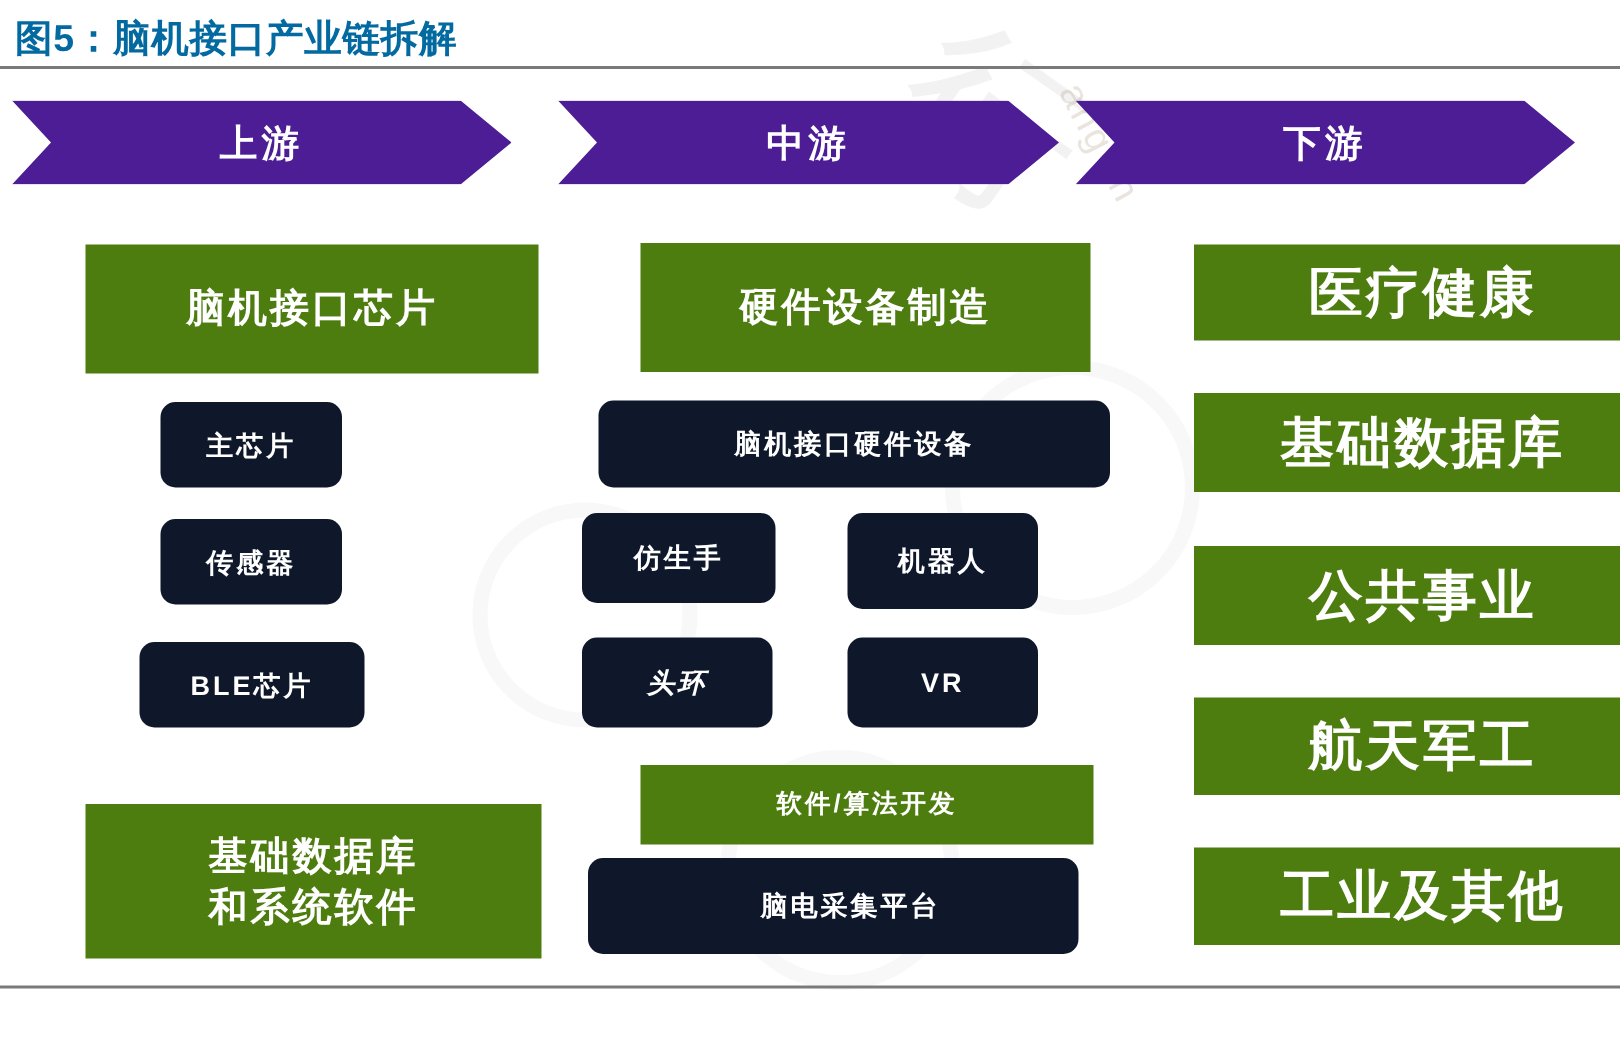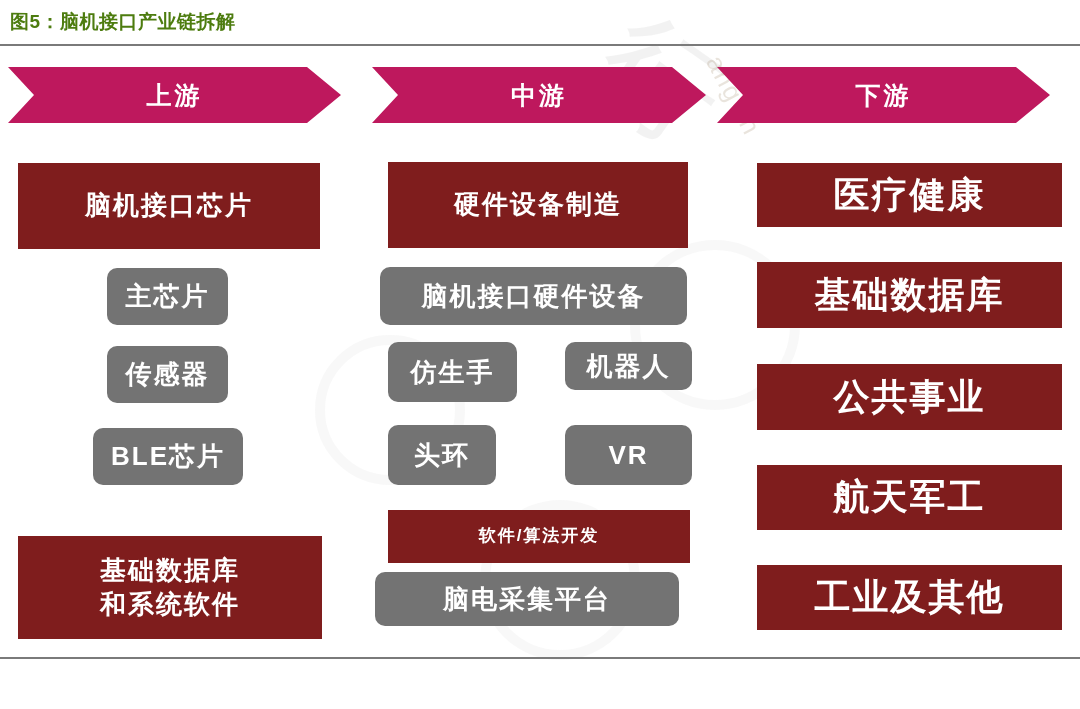--- a/index.html
+++ b/index.html
@@ -1,46 +1,46 @@
 <!DOCTYPE html>
 <html><head>
 <meta charset="utf-8">
 <style>
   html,body { margin:0; padding:0; background:#ffffff; }
   .page {
     position:relative; width:1080px; height:709px; background:#ffffff;
     font-family:"Liberation Sans","DejaVu Sans",sans-serif; overflow:hidden;
   }
   .title {
-    position:absolute; left:10px; top:9px; font-size:19px; font-weight:bold;
-    color:#4d7c0f; letter-spacing:0.5px;
+    position:absolute; left:10px; top:9px; font-size:25px; font-weight:bold;
+    color:#0369a1; letter-spacing:0.5px;
   }
   .rule { position:absolute; left:0; width:1080px; border-top:2px solid #7a7a7a; }
   .rule.top { top:44px; }
   .rule.bottom { top:657px; }
   .source {
     position:absolute; left:10px; top:668px; font-size:18px; color:#111111;
     letter-spacing:0.5px;
   }
   .arrow {
-    position:absolute; top:67px; height:56px; background:#be185d;
+    position:absolute; top:67px; height:56px; background:#4c1d95;
     clip-path:polygon(0 0, calc(100% - 34px) 0, 100% 50%, calc(100% - 34px) 100%, 0 100%, 26px 50%);
     display:flex; align-items:center; justify-content:center;
     color:#ffffff; font-size:25px; font-weight:bold; letter-spacing:3px;
   }
   .bluebox {
-    position:absolute; background:#7f1d1d; color:#ffffff;
+    position:absolute; background:#4d7c0f; color:#ffffff;
     display:flex; align-items:center; justify-content:center;
     font-weight:bold; font-size:26px; letter-spacing:2px;
-    text-align:right; white-space:pre-line; line-height:1.3;
+    text-align:right; white-space:pre-line; line-height:1.3;margin-left:39px;
   }
   .graybox {
-    position:absolute; background:#737373; color:#ffffff;
+    position:absolute; background:#0f172a; color:#ffffff;
     display:flex; align-items:center; justify-content:center;
-    font-weight:bold; font-size:26px; letter-spacing:2px; border-radius:10px;
+    font-weight:bold; font-size:18px; letter-spacing:2px; border-radius:10px;
   }
   .fs28 { font-size:36px; }
   .fs25 { font-size:17px; }
   
   .wm { position:absolute; pointer-events:none; }
   .wm-char { left:600px; top:0px; font-size:120px; color:#8a8a8a; opacity:0.10; transform:rotate(35deg); }
   .wm-latin { left:690px; top:80px; font-size:26px; color:#a08868; opacity:0.22; transform:rotate(62deg); letter-spacing:2px; }
   .wm-ring { border:10px solid #999999; border-radius:50%; opacity:0.07; }
   .ring1 { left:630px; top:240px; width:150px; height:150px; }
   .ring2 { left:315px; top:335px; width:130px; height:130px; }
@@ -65,27 +65,27 @@
   <div class="arrow" style="left:717px; width:333px;">下游</div>
 
   <div class="bluebox" style="left:18px; top:163px; width:302px; height:86px;">脑机接口芯片</div>
   <div class="graybox" style="left:107px; top:268px; width:121px; height:57px;">主芯片</div>
   <div class="graybox" style="left:107px; top:346px; width:121px; height:57px;">传感器</div>
   <div class="graybox" style="left:93px; top:428px; width:150px; height:57px;">BLE芯片</div>
   <div class="bluebox" style="left:18px; top:536px; width:304px; height:103px;">基础数据库
 和系统软件</div>
 
   <div class="bluebox" style="left:388px; top:162px; width:300px; height:86px;">硬件设备制造</div>
-  <div class="graybox" style="left:380px; top:267px; width:307px; height:58px;">脑机接口硬件设备</div>
+  <div class="graybox" style="left:399px; top:267px; width:341px; height:58px;">脑机接口硬件设备</div>
   <div class="graybox" style="left:388px; top:342px; width:129px; height:60px;">仿生手</div>
-  <div class="graybox" style="left:565px; top:342px; width:127px; height:48px;">机器人</div>
-  <div class="graybox" style="left:388px; top:425px; width:108px; height:60px;">头环</div>
+  <div class="graybox" style="left:565px; top:342px; width:127px; height:64px;">机器人</div>
+  <div class="graybox" style="left:388px; top:425px; width:127px; height:60px;font-style:italic;">头环</div>
   <div class="graybox" style="left:565px; top:425px; width:127px; height:60px;">VR</div>
   <div class="bluebox fs25" style="left:388px; top:510px; width:302px; height:53px;">软件/算法开发</div>
-  <div class="graybox" style="left:375px; top:572px; width:304px; height:54px;">脑电采集平台</div>
+  <div class="graybox" style="left:392px; top:572px; width:304px; height:64px;padding-left:23px;">脑电采集平台</div>
 
   <div class="bluebox fs28" style="left:757px; top:163px; width:305px; height:64px;">医疗健康</div>
   <div class="bluebox fs28" style="left:757px; top:262px; width:305px; height:66px;">基础数据库</div>
   <div class="bluebox fs28" style="left:757px; top:364px; width:305px; height:66px;">公共事业</div>
   <div class="bluebox fs28" style="left:757px; top:465px; width:305px; height:65px;">航天军工</div>
   <div class="bluebox fs28" style="left:757px; top:565px; width:305px; height:65px;">工业及其他</div>
 
   <div class="rule bottom"></div>
 
 </div>

